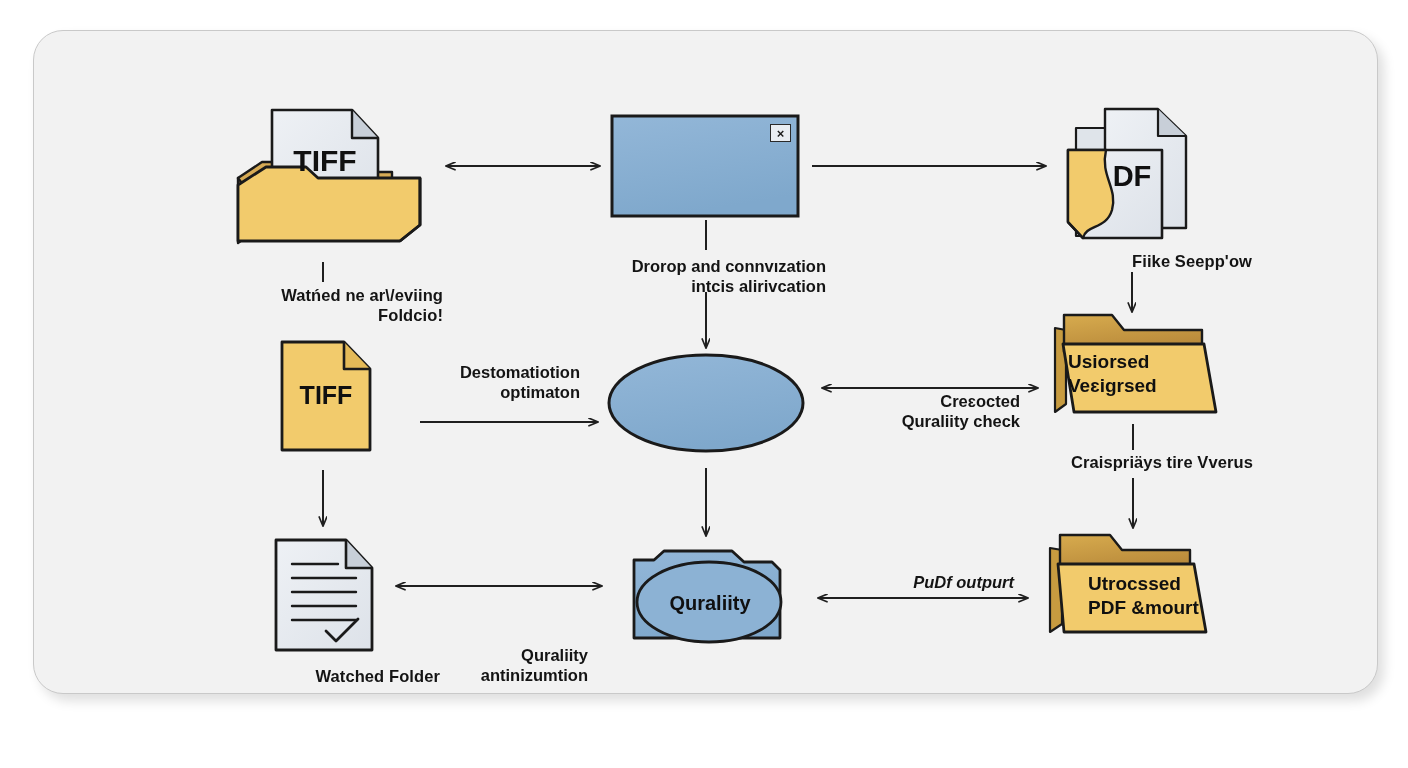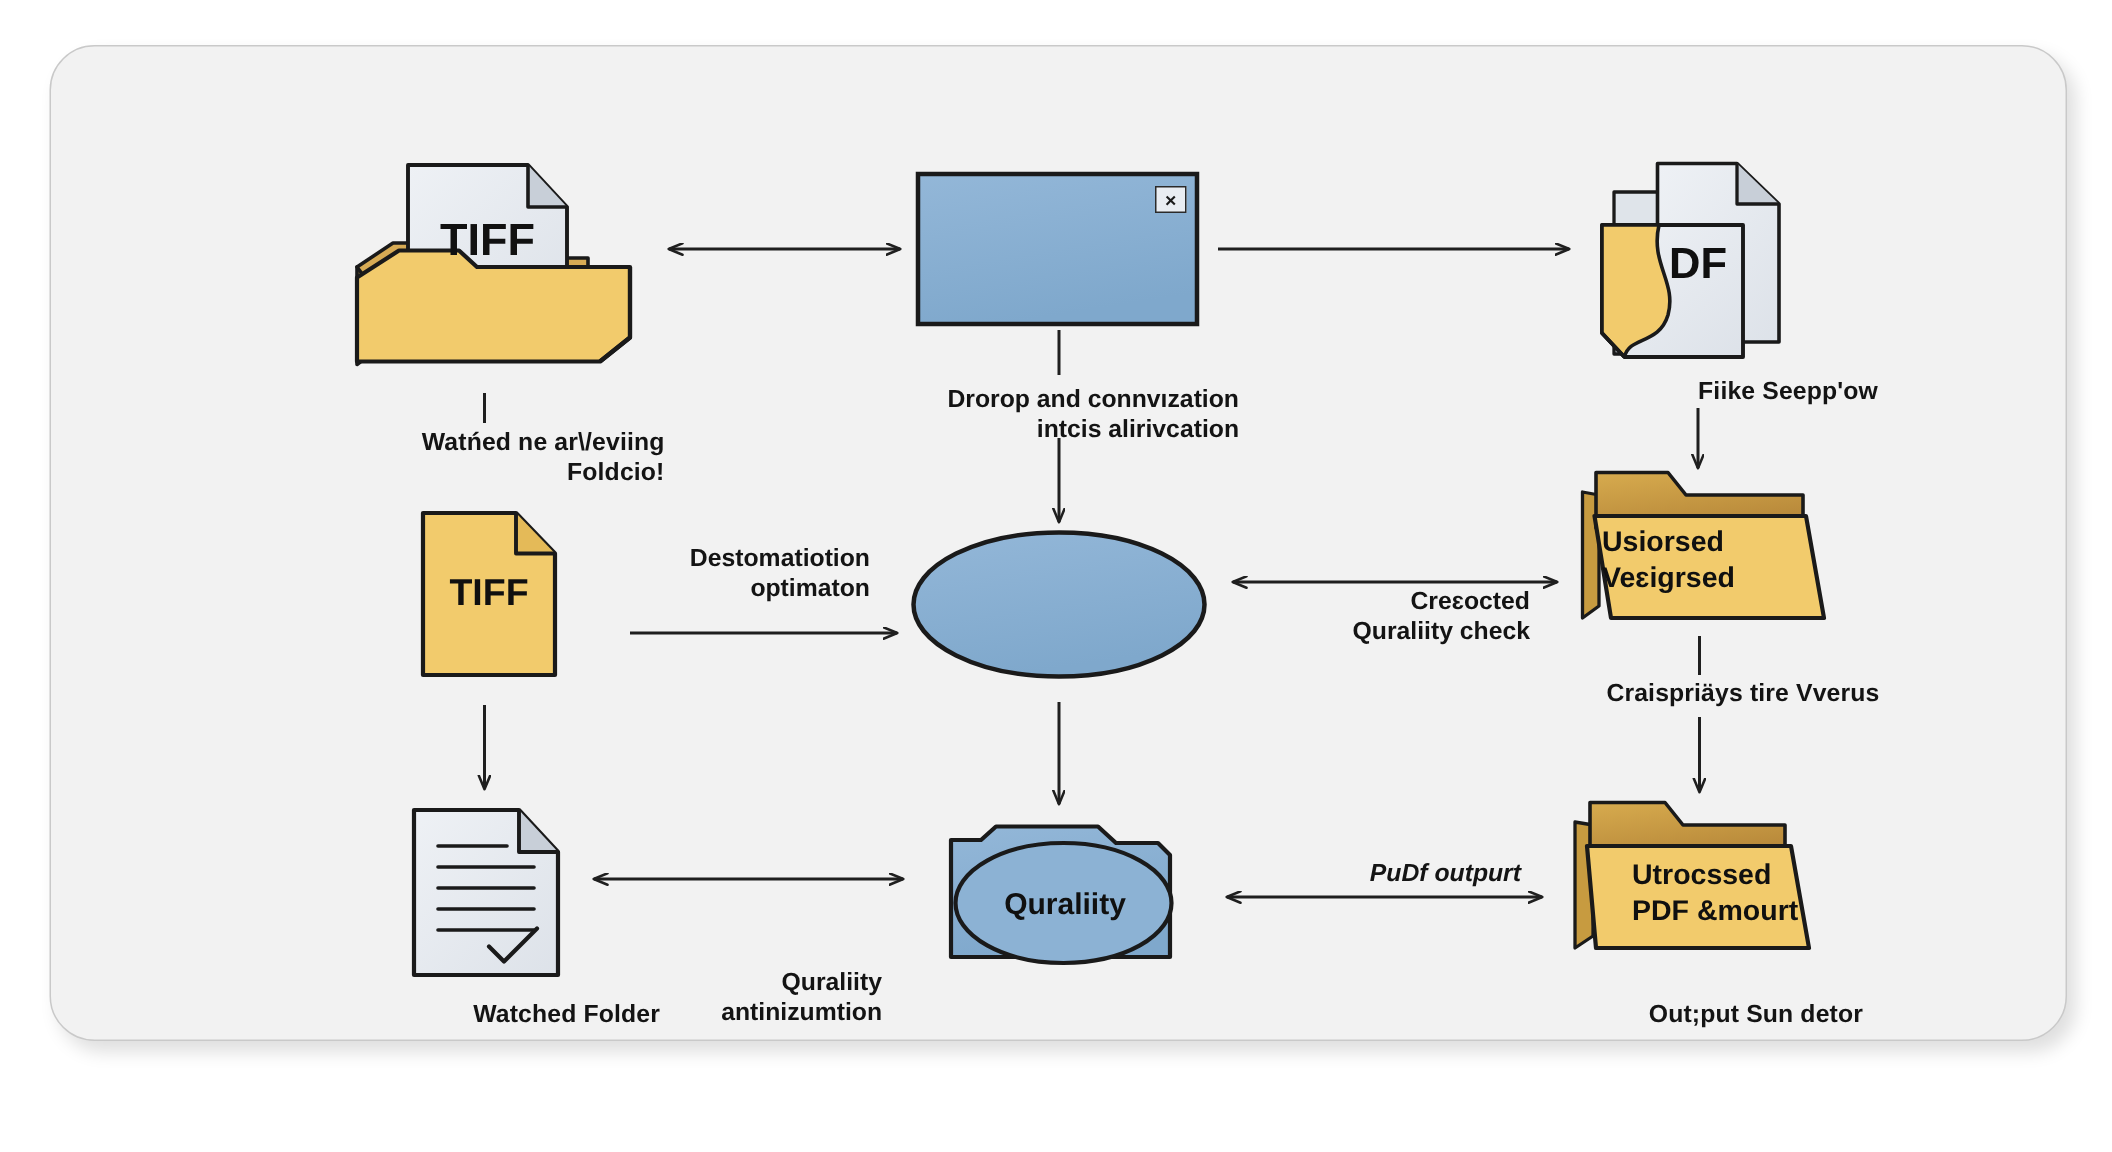--- a/index.html
+++ b/index.html
@@ -203,21 +203,20 @@
 
   <div class="lbl node-caption" style="left:203px;top:285px;width:240px;">Watńed ne ar\/eviing
 Foldcio!</div>
 
   <div class="lbl node-caption" style="left:1012px;top:251px;width:240px;">Fiike Seepp'ow</div>
 
   <div class="lbl node-caption" style="left:1013px;top:452px;width:240px;">Craispriäys tire Vverus</div>
 
   <div class="lbl node-caption" style="left:200px;top:666px;width:240px;">Watched Folder</div>
 
-  <div class="lbl node-caption" style="left:1002px;top:666px;width:240px;">Out;put Sun detor</div>
 
   <div class="lbl edge-label" style="left:586px;top:256px;width:240px;">Drorop and connvızation
 intcis alirivcation</div>
 
   <div class="lbl edge-label" style="left:398px;top:362px;width:182px;">Destomatiotion
 optimaton</div>
 
   <div class="lbl edge-label" style="left:838px;top:391px;width:182px;">Creɛocted
 Quraliity check</div>
 

